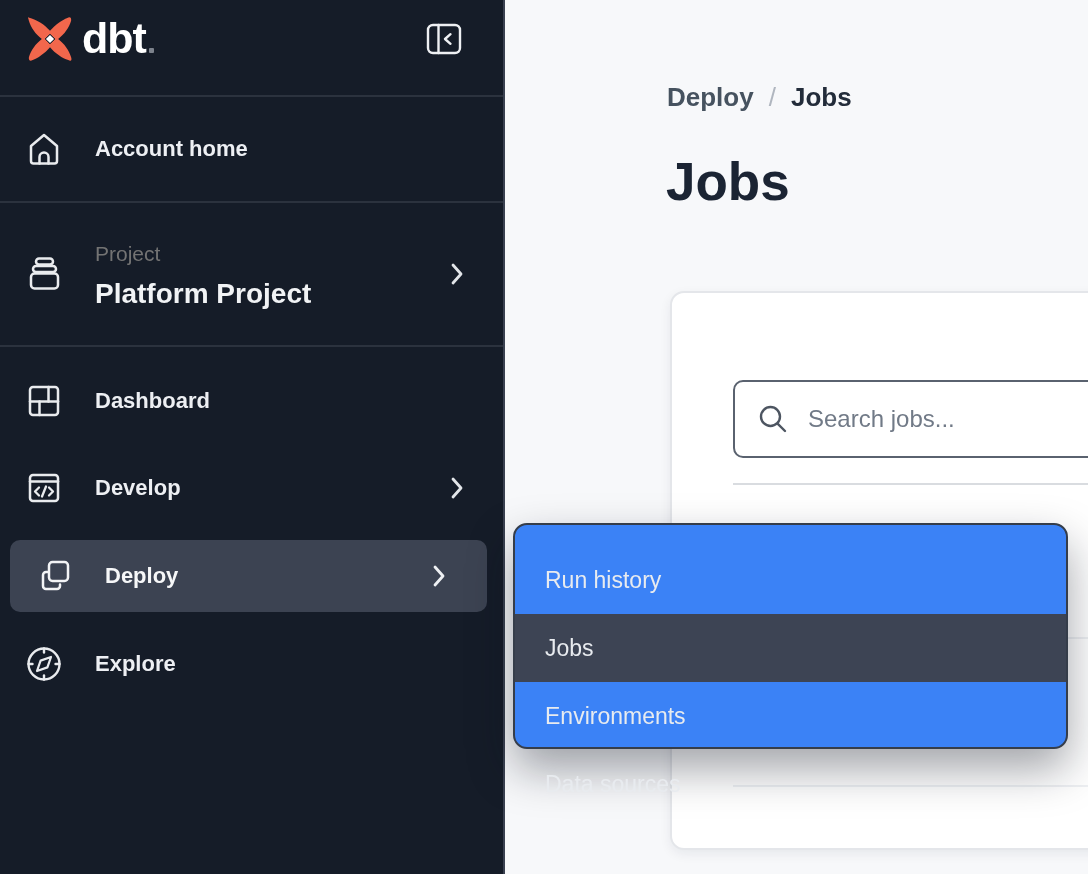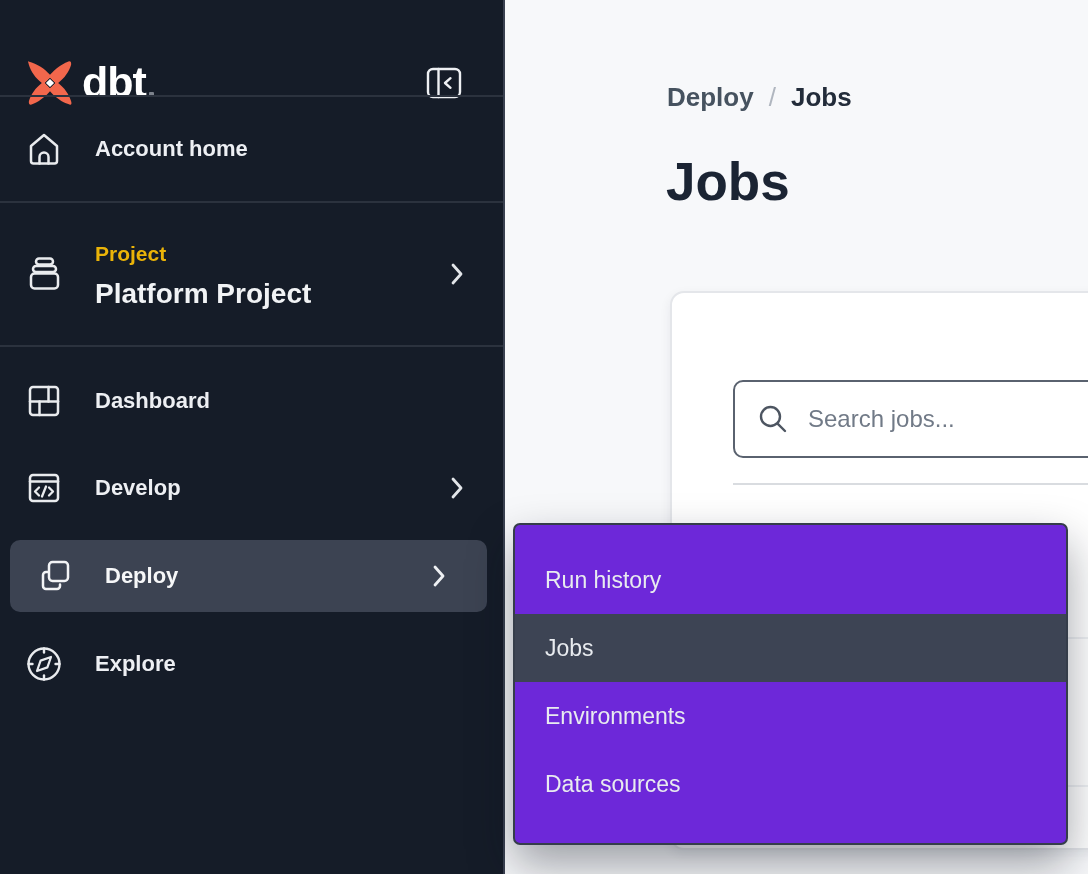--- a/index.html
+++ b/index.html
@@ -1,30 +1,30 @@
 <!DOCTYPE html>
 <html><head>
 <meta charset="utf-8">
 <style>
   html,body{margin:0;padding:0;overflow:hidden;}
   body{width:1088px;height:874px;font-family:"Liberation Sans",sans-serif;background:#f7f8fa;position:relative;}
   .stage{position:absolute;inset:0;width:1088px;height:874px;overflow:hidden;}
 
   
   .sidebar{position:absolute;left:0;top:0;width:505px;height:874px;background:#151c28;border-right:2px solid #3a4150;box-sizing:border-box;}
-  .logo-row{position:absolute;left:0;top:0;width:100%;height:95px;margin-top:44px;}
+  .logo-row{position:absolute;left:0;top:0;width:100%;height:95px;}
   .logo-mark{position:absolute;left:26px;top:15px;width:48px;height:48px;}
   .logo-word{position:absolute;left:82px;top:13px;font-size:43px;font-weight:800;color:#ffffff;letter-spacing:-1px;line-height:50px;}
   .logo-word::after{content:"";display:inline-block;width:5px;height:5px;background:#7c828c;border-radius:1px;margin-left:3px;}
   .collapse-btn{position:absolute;left:426px;top:23px;width:36px;height:32px;cursor:pointer;}
   .sb-divider{position:absolute;left:0;width:100%;height:2px;background:#2b323e;}
   .nav-row{position:absolute;left:0;width:505px;display:flex;align-items:center;padding-left:24px;box-sizing:border-box;gap:31px;color:#edeff3;cursor:pointer;}
   .nav-label{font-size:22px;font-weight:700;color:#edeff3;}
   .proj-stack{display:flex;flex-direction:column;justify-content:center;}
-  .proj-top{font-size:21px;font-weight:700;color:#eab308;line-height:40px;}
+  .proj-top{font-size:21px;font-weight:400;color:#737373;line-height:40px;}
   .proj-name{font-size:28px;font-weight:700;color:#f1f3f5;line-height:40px;}
   .nav-chevron{position:absolute;right:40px;top:50%;transform:translateY(-50%);}
   .active-pill{background:#3c4352;border-radius:10px;}
   .icon40{width:40px;height:40px;flex:0 0 40px;}
 
   
   .main{position:absolute;left:507px;top:0;width:581px;height:874px;background:#f7f8fa;}
   .breadcrumb{position:absolute;left:160px;top:82px;font-size:26px;display:flex;gap:15px;align-items:baseline;}
   .bc-parent{color:#46525f;font-weight:700;cursor:pointer;}
   .bc-sep{color:#b0b6bf;font-weight:400;}
@@ -32,21 +32,21 @@
   .page-title{position:absolute;left:159px;top:151px;font-size:53px;font-weight:800;color:#1b2433;letter-spacing:0px;}
 
   .card{position:absolute;left:163px;top:291px;width:540px;height:559px;background:#ffffff;border:2px solid #e4e6ea;border-radius:14px;box-sizing:border-box;box-shadow:0 4px 12px rgba(20,30,55,0.07);}
   .search-box{position:absolute;left:61px;top:87px;width:470px;height:78px;border:2px solid #5a626f;border-radius:10px;box-sizing:border-box;background:#fff;display:flex;align-items:center;padding-left:22px;gap:17px;}
   .search-box input{border:none;outline:none;font-family:inherit;font-size:24px;color:#333c49;width:300px;background:transparent;}
   .search-box input::placeholder{color:#717a87;opacity:1;}
   .card-divider{position:absolute;left:61px;top:190px;right:0;height:2px;background:#d9dce0;}
   .row-line{position:absolute;left:61px;right:0;height:2px;background:#eef0f3;}
 
   
-  .flyout{position:absolute;left:6px;top:523px;width:555px;height:322px;background:#6d28d9;border:2px solid #353d4a;border-radius:7px;box-sizing:border-box;padding-top:21px;box-shadow:0 20px 45px rgba(10,16,28,0.38);z-index:20;}
+  .flyout{position:absolute;left:6px;top:523px;width:555px;height:226px;background:#3b82f6;border:2px solid #353d4a;border-radius:14px;box-sizing:border-box;padding-top:21px;box-shadow:0 20px 45px rgba(10,16,28,0.38);z-index:20;}
   .flyout-item{height:68px;display:flex;align-items:center;padding:0 30px;font-size:23px;font-weight:400;color:#e8ebef;cursor:pointer;}
   .flyout-item.active{background:#3d4454;}
 
   svg{display:block;}
 </style>
 </head>
 <body>
 
 <div class="stage">
 

